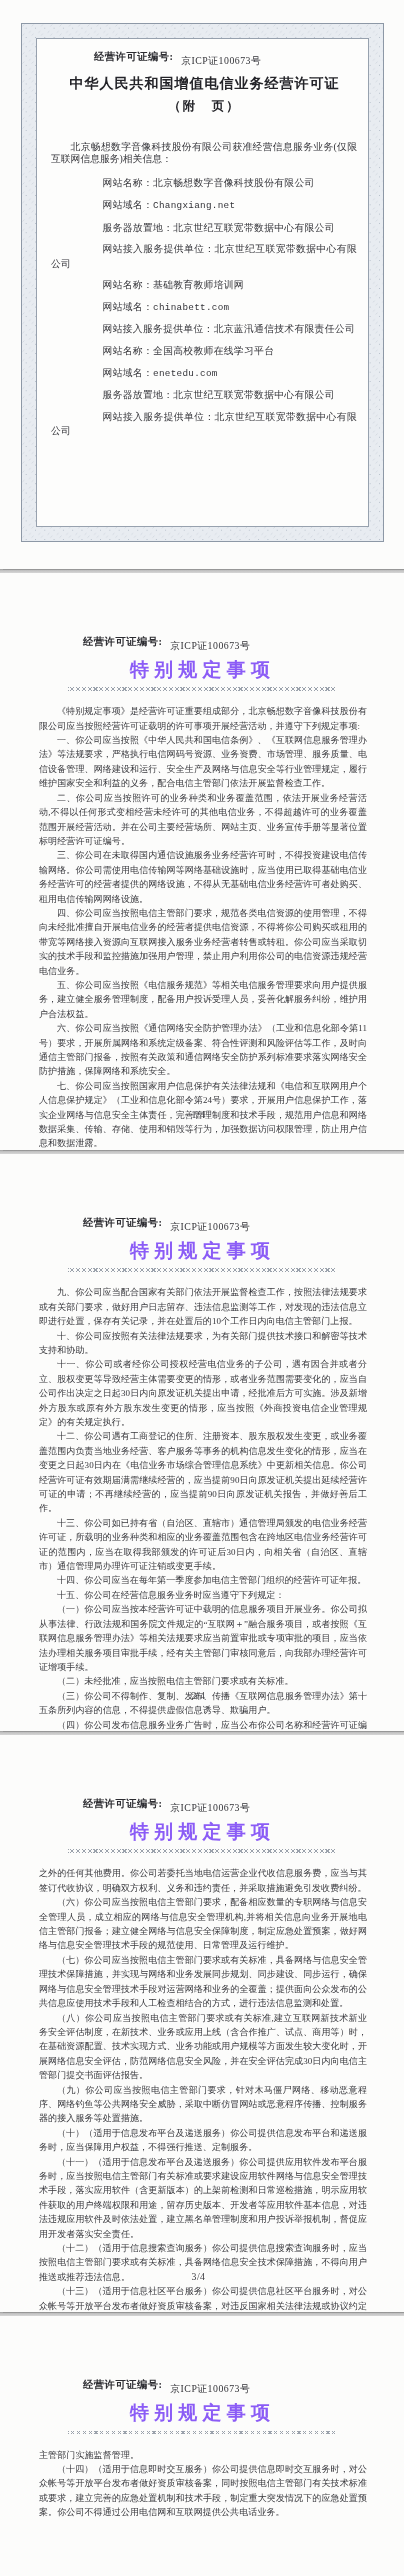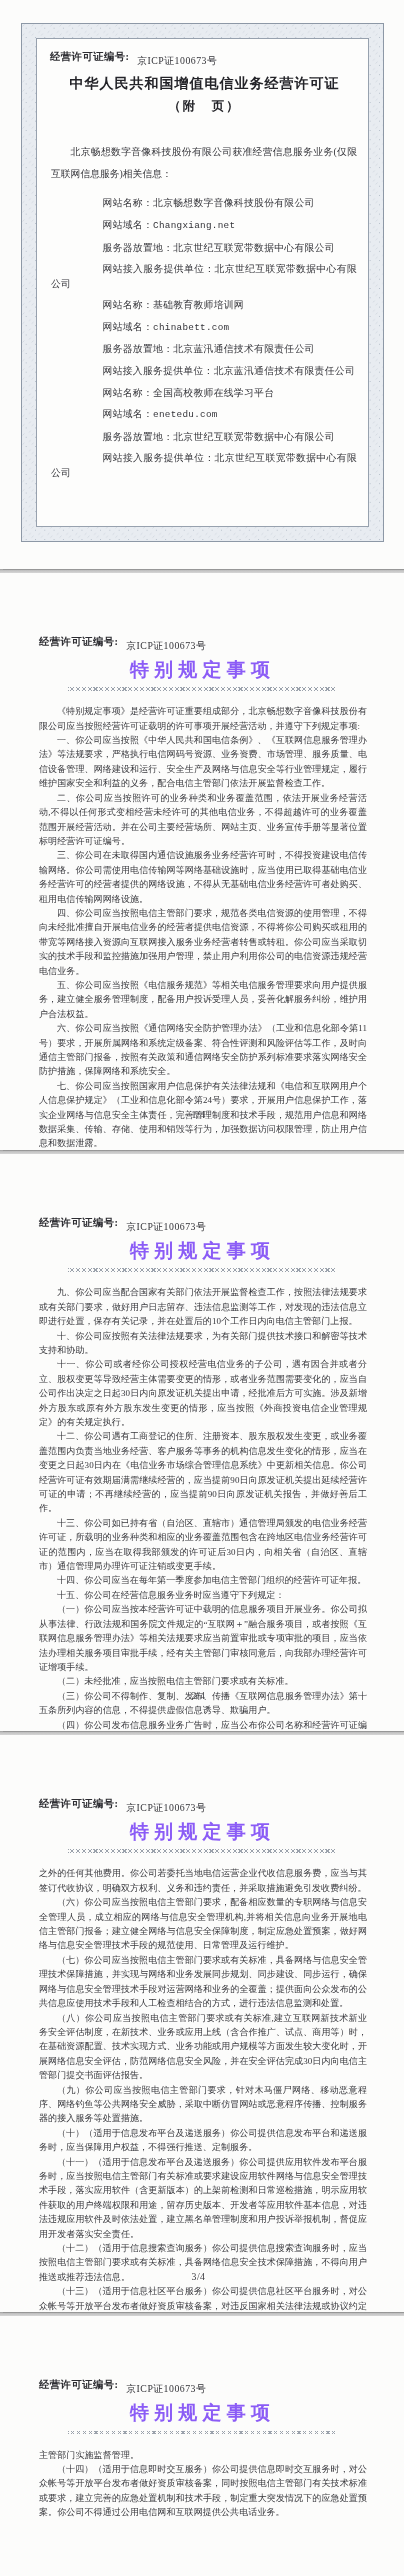--- a/index.html
+++ b/index.html
@@ -33,36 +33,36 @@
       #e8ecf1;
   }
   .cert-inner{
     position:absolute;inset:14px;
     background:#fdfdfc;
     border:0.5px solid #97a1ae;
     padding:11.3px 9.3px 0 13.4px;
     box-sizing:border-box;
   }
   .cert-no-row{font-size:10.3px;line-height:13.4px;}
-  .no-label{font-weight:bold;letter-spacing:0.5px;color:#2c2c31;}
+  .no-label{font-weight:bold;letter-spacing:0.5px;color:#2c2c31;margin-left:44px;}
   .no-value{
     display:inline-block;position:relative;top:3.6px;margin-left:5.2px;
     font-size:9.8px;letter-spacing:0.5px;color:#333338;
   }
   .cert-title{
     margin:11.3px 0 0 0;text-align:center;
     font-size:14px;font-weight:bold;letter-spacing:1px;color:#242429;
   }
   .cert-subtitle{
     margin-top:5.2px;text-align:center;
     font-size:12.4px;font-weight:bold;letter-spacing:2.1px;color:#242429;
   }
   .cert-intro{
     margin:26px 2.1px 0 1px;
-    font-size:9.8px;line-height:22px;text-align:justify;text-indent:2em;color:#333338;
+    font-size:9.8px;line-height:12px;text-align:justify;text-indent:2em;color:#333338;
   }
   .info-lines{margin:11.3px 2.1px 0 1px;}
   .info-line{
     margin:0 0 7.2px 0;
     font-size:9.8px;line-height:14.4px;text-align:justify;text-indent:2em;color:#333338;
   }
   .info-label{letter-spacing:0.3px;margin-left:32px;}
   .info-value{letter-spacing:0.3px;}
   .mono{font-family:"Liberation Mono","DejaVu Sans Mono",monospace;font-size:9.3px;}
   
@@ -109,21 +109,20 @@
         <h1 class="cert-title">中华人民共和国增值电信业务经营许可证</h1>
         <div class="cert-subtitle">（附　页）</div>
         <p class="cert-intro">北京畅想数字音像科技股份有限公司获准经营信息服务业务(仅限互联网信息服务)相关信息：</p>
         <div class="info-lines">
             <p class="info-line"><span class="info-label">网站名称：</span><span class="info-value">北京畅想数字音像科技股份有限公司</span></p>
             <p class="info-line"><span class="info-label">网站域名：</span><span class="info-value mono">Changxiang.net</span></p>
             <p class="info-line"><span class="info-label">服务器放置地：</span><span class="info-value">北京世纪互联宽带数据中心有限公司</span></p>
             <p class="info-line"><span class="info-label">网站接入服务提供单位：</span><span class="info-value">北京世纪互联宽带数据中心有限公司</span></p>
             <p class="info-line"><span class="info-label">网站名称：</span><span class="info-value">基础教育教师培训网</span></p>
             <p class="info-line"><span class="info-label">网站域名：</span><span class="info-value mono">chinabett.com</span></p>
-            <p class="info-line"><span class="info-label">服务器放置地：</span><span class="info-value">北京蓝汛通信技术有限责任公司</span></p>
             <p class="info-line"><span class="info-label">网站接入服务提供单位：</span><span class="info-value">北京蓝汛通信技术有限责任公司</span></p>
             <p class="info-line"><span class="info-label">网站名称：</span><span class="info-value">全国高校教师在线学习平台</span></p>
             <p class="info-line"><span class="info-label">网站域名：</span><span class="info-value mono">enetedu.com</span></p>
             <p class="info-line"><span class="info-label">服务器放置地：</span><span class="info-value">北京世纪互联宽带数据中心有限公司</span></p>
             <p class="info-line"><span class="info-label">网站接入服务提供单位：</span><span class="info-value">北京世纪互联宽带数据中心有限公司</span></p>
           </div>
       </div>
     </div>
   </section>
 

